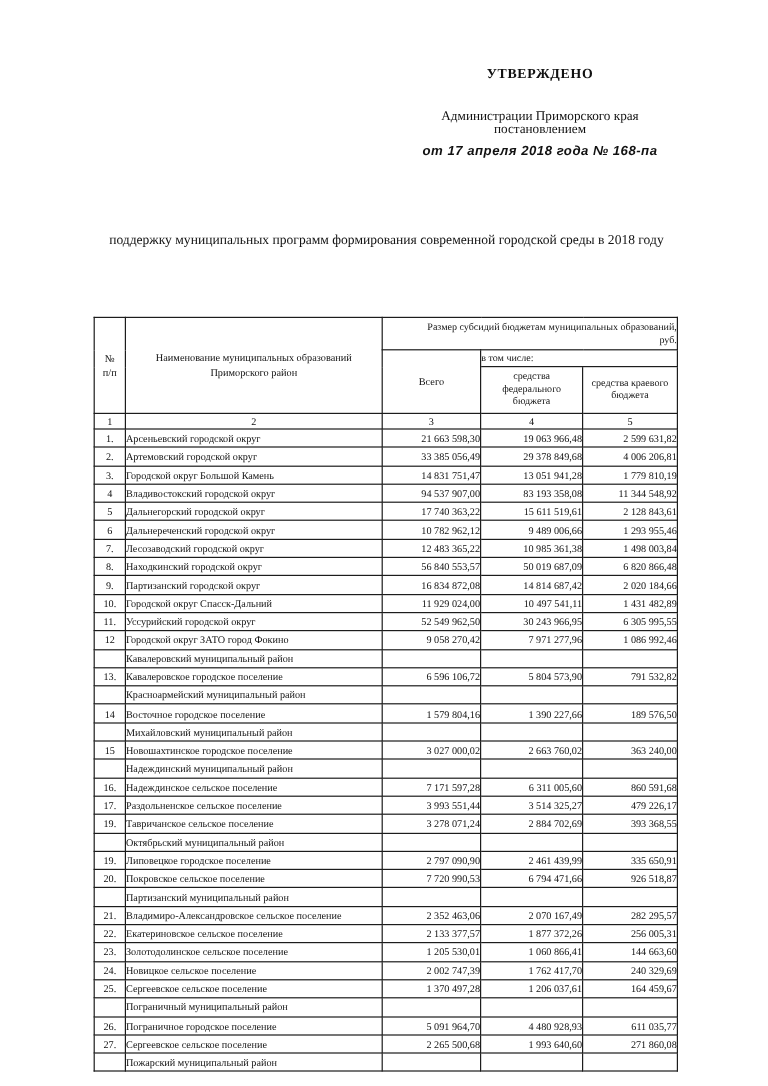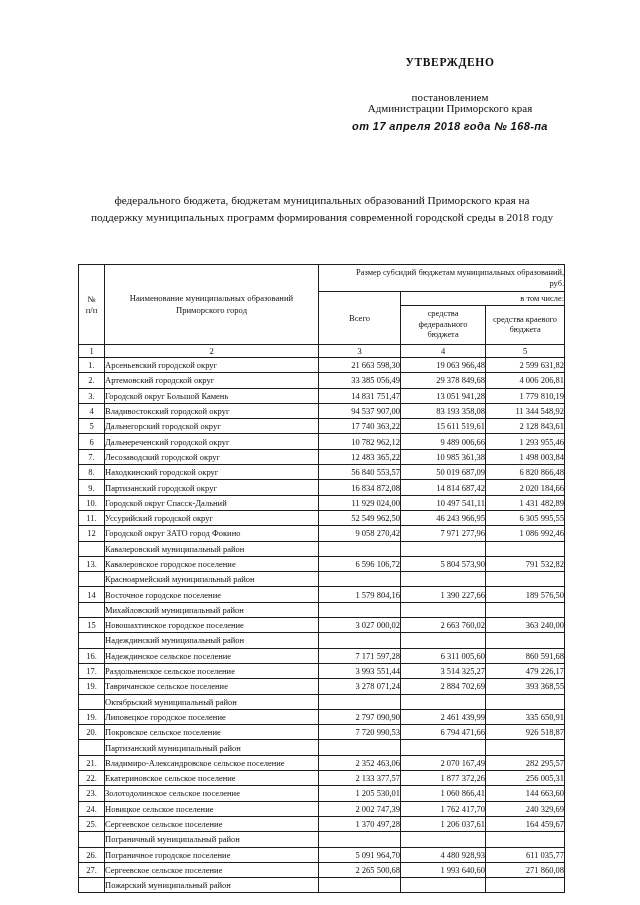--- a/index.html
+++ b/index.html
@@ -114,21 +114,21 @@
     line-height: 11px;
     font-size: 8.6px;
   }
   th.h-name {
     text-align: center;
     line-height: 11.5px;
     padding: 0 6px;
     font-size: 8.6px;
   }
   th.h-vtom {
-    text-align: right;
+    text-align: left;
     height: 13px;
     padding: 1px 4px;
     font-size: 8.4px;
     margin-top: 47px;
   }
   th.h-sub {
     text-align: center;
     line-height: 10.5px;
     padding: 2px 3px;
     font-size: 8.4px;
@@ -167,50 +167,49 @@
   tr.district td.idx { }
 </style>
 </head>
 <body>
 
 <div class="page">
 
   <div class="approval">
     <span class="line approved-word">УТВЕРЖДЕНО</span>
     <div class="gap-1"></div>
+    <span class="line">Администрации Приморского края</span>
     <span class="line">постановлением</span>
-    <span class="line">Администрации Приморского края</span>
     <div class="gap-2"></div>
     <span class="line decree-no">от  17  апреля  2018  года  № 168-па</span>
   </div>
 
 
   <div class="intro">
-    <span class="line">федерального бюджета, бюджетам муниципальных образований Приморского края на</span>
     <span class="line">поддержку муниципальных программ формирования современной городской среды в 2018 году</span>
   </div>
 
   <div class="table-wrap">
     <table class="main">
       <colgroup>
         <col class="c-num">
           <col class="c-name">
           <col class="c-total">
           <col class="c-fed">
           <col class="c-reg">
       </colgroup>
       <thead>
         <tr>
           <th class="h-num" rowspan="3">
             <div>№</div>
             <div>п/п</div>
           </th>
           <th class="h-name" rowspan="3">
             <div>Наименование муниципальных образований</div>
-            <div>Приморского город</div>
+            <div>Приморского район</div>
           </th>
           <th class="h-merged" colspan="3">
             <div>Размер субсидий бюджетам муниципальных образований,</div>
             <div>руб.</div>
           </th>
         </tr>
         <tr>
           <th class="h-total" rowspan="2">Всего</th>
           <th class="h-vtom" colspan="2">в том числе:</th>
         </tr>
@@ -301,21 +300,21 @@
             <td class="idx">10.</td>
             <td class="nm">Городской округ Спасск-Дальний</td>
             <td class="val">11 929 024,00</td>
             <td class="val">10 497 541,11</td>
             <td class="val">1 431 482,89</td>
           </tr>
           <tr class="data municipality">
             <td class="idx">11.</td>
             <td class="nm">Уссурийский городской округ</td>
             <td class="val">52 549 962,50</td>
-            <td class="val">46 243 966,95</td>
+            <td class="val">30 243 966,95</td>
             <td class="val">6 305 995,55</td>
           </tr>
           <tr class="data municipality">
             <td class="idx">12</td>
             <td class="nm">Городской округ ЗАТО город Фокино</td>
             <td class="val">9 058 270,42</td>
             <td class="val">7 971 277,96</td>
             <td class="val">1 086 992,46</td>
           </tr>
           <tr class="data district">

